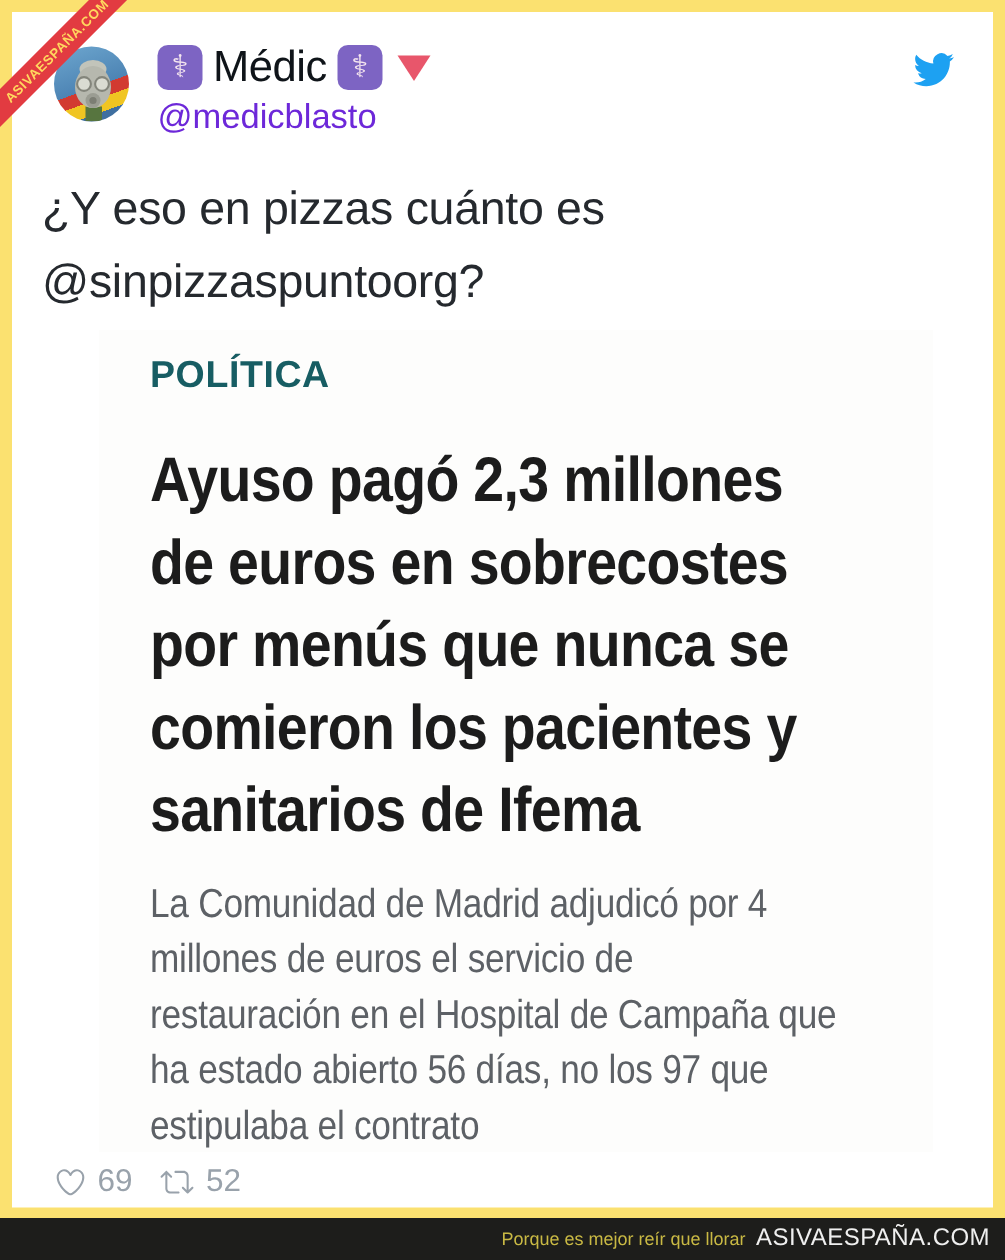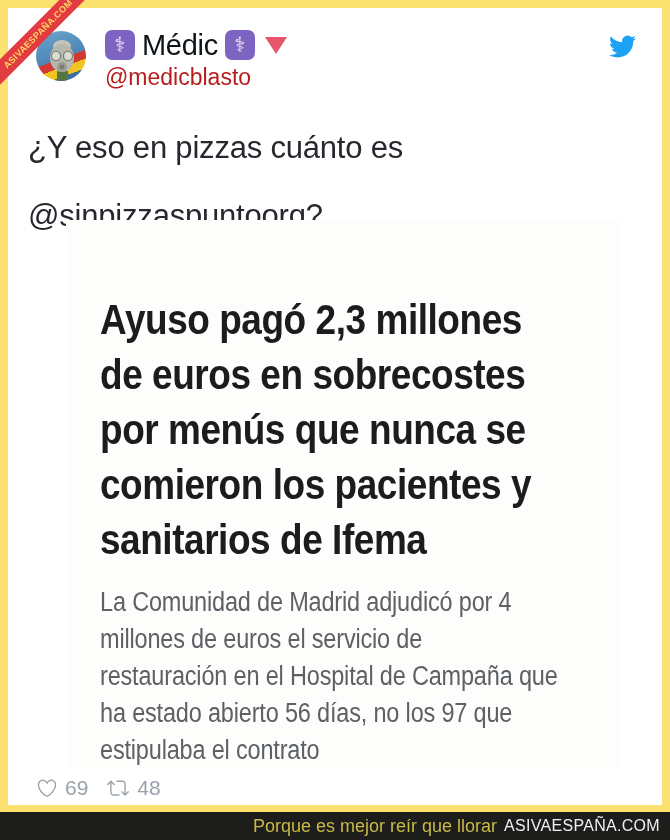--- a/index.html
+++ b/index.html
@@ -33,27 +33,27 @@
   .display-name{
     font-size:29px;font-weight:400;color:#0f1419;letter-spacing:-0.3px;
   }
   .red-triangle{
     width:0;height:0;margin-left:3px;
     border-left:11px solid transparent;border-right:11px solid transparent;
     border-top:17px solid #e8566b;
   }
   .handle{
     position:absolute;left:97px;top:56px;
-    font-size:23px;color:#b91c1c;text-align:right;
+    font-size:23px;color:#6d28d9;text-align:right;
   }
   .bird{position:absolute;right:23px;top:25px;width:33px;height:27px;}
   
   .tweet-text{
     position:absolute;left:20px;top:106px;width:592px;
-    font-size:31px;line-height:68px;color:#25292e;letter-spacing:-0.2px;
+    font-size:31px;line-height:49px;color:#25292e;letter-spacing:-0.2px;
   }
   
   .news-card{
     position:absolute;left:58px;top:212px;width:556px;height:548px;
     background:#fdfdfc;
   }
   .section-label{
     position:absolute;left:34px;top:16px;
     font-size:25px;font-weight:700;color:#175d63;letter-spacing:0.4px;
   }
@@ -78,21 +78,21 @@
   .stats .grp{display:flex;align-items:center;gap:7px;}
   .stats .sep{width:18px;}
   .stats svg{display:block;}
   
   .bottom-bar{
     position:absolute;left:0;bottom:0;width:100%;height:28px;
     background:#1d1d1b;
     display:flex;align-items:center;justify-content:flex-end;
     gap:7px;padding-right:10px;box-sizing:border-box;
   }
-  .tagline{font-size:18px;color:#c9b944;}
+  .tagline{font-size:12px;color:#c9b944;}
   .site{font-size:16px;color:#efefef;letter-spacing:0.3px;}
   .ribbon{
     position:absolute;top:25px;left:-40px;width:156px;
     transform:rotate(-45deg);
     background:#e23b41;color:#ffd75e;
     font-size:9px;font-weight:700;letter-spacing:0.4px;
     text-align:center;padding:4px 0;z-index:6;
   }
 </style>
 </head>
@@ -121,20 +121,21 @@
     </div>
     <div class="handle">@medicblasto</div>
 
     <svg class="bird" viewBox="0 0 24 24">
       <path fill="#1da1f2" d="M23.953 4.57a10 10 0 01-2.825.775 4.958 4.958 0 002.163-2.723c-.951.555-2.005.959-3.127 1.184a4.92 4.92 0 00-8.384 4.482C7.69 8.095 4.067 6.13 1.64 3.162a4.822 4.822 0 00-.666 2.475c0 1.71.87 3.213 2.188 4.096a4.904 4.904 0 01-2.228-.616v.06a4.923 4.923 0 003.946 4.827 4.996 4.996 0 01-2.212.085 4.936 4.936 0 004.604 3.417 9.867 9.867 0 01-6.102 2.105c-.39 0-.779-.023-1.17-.067a13.995 13.995 0 007.557 2.209c9.053 0 13.998-7.496 13.998-13.985 0-.21 0-.42-.015-.63A9.935 9.935 0 0024 4.59z"></path>
     </svg>
 
     <div class="tweet-text">¿Y eso en pizzas cuánto es @sinpizzaspuntoorg?</div>
 
     <div class="news-card">
+      <div class="section-label">POLÍTICA</div>
       <div class="headline">Ayuso pagó 2,3 millones
 de euros en sobrecostes
 por menús que nunca se
 comieron los pacientes y
 sanitarios de Ifema</div>
       <div class="subheadline">La Comunidad de Madrid adjudicó por 4
 millones de euros el servicio de
 restauración en el Hospital de Campaña que
 ha estado abierto 56 días, no los 97 que
 estipulaba el contrato</div>
@@ -145,21 +146,21 @@
         <svg width="22" height="22" viewBox="0 0 24 24">
           <path fill="#99a2ab" d="M12 21.638h-.014C9.403 21.59 1.95 14.856 1.95 8.478c0-3.064 2.525-5.754 5.403-5.754 2.29 0 3.83 1.58 4.646 2.73.814-1.148 2.354-2.73 4.645-2.73 2.88 0 5.404 2.69 5.404 5.755 0 6.376-7.454 13.11-10.037 13.157H12zM7.354 4.225c-2.08 0-3.903 1.988-3.903 4.255 0 5.74 7.034 11.596 8.55 11.658 1.518-.062 8.55-5.917 8.55-11.658 0-2.267-1.823-4.255-3.903-4.255-2.528 0-3.94 2.936-3.952 2.965-.23.562-1.156.562-1.387 0-.014-.03-1.425-2.965-3.954-2.965z"></path>
         </svg>
         <span>69</span>
       </div>
       <span class="sep"></span>
       <div class="grp">
         <svg width="24" height="22" viewBox="0 0 24 24">
           <path fill="#99a2ab" d="M23.77 15.67c-.292-.293-.767-.293-1.06 0l-2.22 2.22V7.65c0-2.068-1.683-3.75-3.75-3.75h-5.85c-.414 0-.75.336-.75.75s.336.75.75.75h5.85c1.24 0 2.25 1.01 2.25 2.25v10.24l-2.22-2.22c-.293-.293-.768-.293-1.06 0s-.294.768 0 1.06l3.5 3.5c.145.147.337.22.53.22s.383-.072.53-.22l3.5-3.5c.294-.292.294-.767 0-1.06zm-10.66 3.28H7.26c-1.24 0-2.25-1.01-2.25-2.25V6.46l2.22 2.22c.148.147.34.22.532.22s.384-.073.53-.22c.293-.293.293-.768 0-1.06l-3.5-3.5c-.293-.294-.768-.294-1.06 0l-3.5 3.5c-.294.292-.294.767 0 1.06s.767.293 1.06 0l2.22-2.22v10.24c0 2.068 1.683 3.75 3.75 3.75h5.85c.414 0 .75-.336.75-.75s-.337-.75-.75-.75z"></path>
         </svg>
-        <span>48</span>
+        <span>52</span>
       </div>
       <span class="sep"></span>
     </div>
   </div>
 
   <div class="bottom-bar">
     <span class="tagline">Porque es mejor reír que llorar</span>
     <span class="site">ASIVAESPAÑA.COM</span>
   </div>
 

